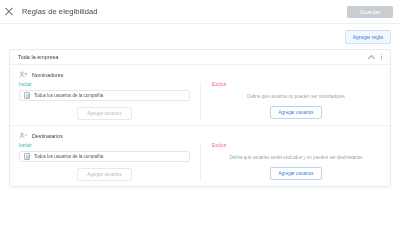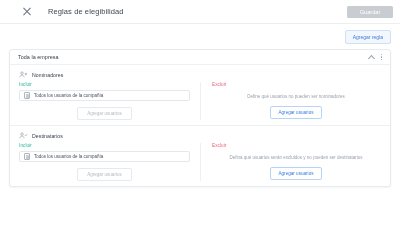--- a/index.html
+++ b/index.html
@@ -8,25 +8,24 @@
     font-family: "Liberation Sans", sans-serif;
     background: #ffffff;
     overflow: hidden;
   }
   .app { width: 400px; height: 213px; position: relative; background: #ffffff; }
 
   
   .topbar {
     height: 24px;
     display: flex; align-items: center;
-    padding: 0 7px 0 22px;
+    padding: 0 7px 0 4px;
     background: #ffffff;
     border-bottom: 1px solid #eceef0;
     position: relative;
-    gap: 8px;
   }
   .close-btn {
     width: 10px; height: 10px;
     position: relative;
     flex: 0 0 auto;
     margin-right: 8px;
   }
   .close-btn:before, .close-btn:after {
     content: ""; position: absolute; left: 0; top: 4px;
     width: 10px; height: 1px; background: #6b7280;

